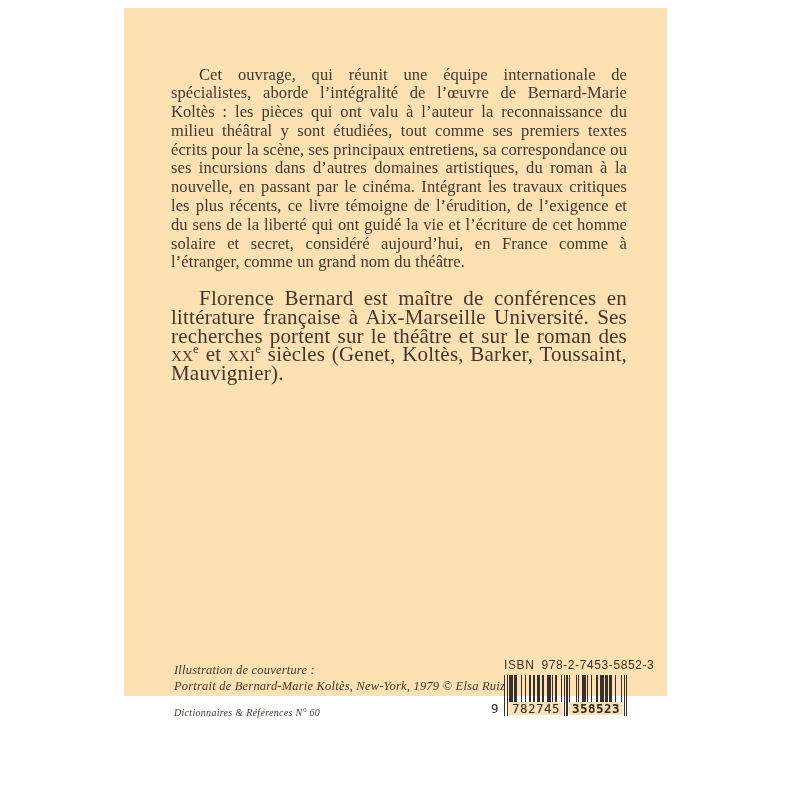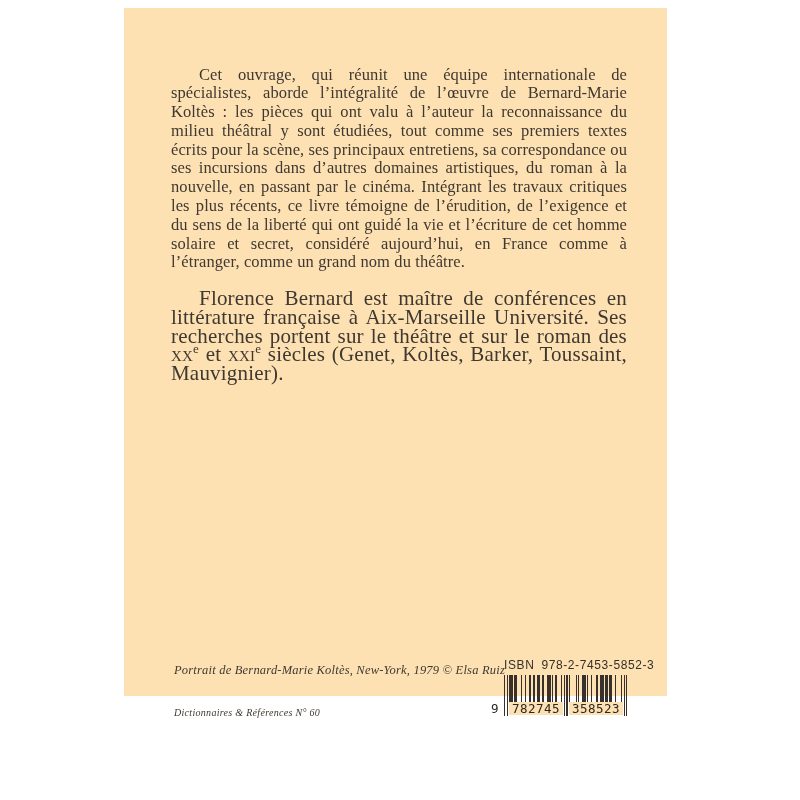--- a/index.html
+++ b/index.html
@@ -118,33 +118,34 @@
     line-height:13px;
     color:#2c2721;
     top:27px;
     background:var(--bg,#fde1b3);
     text-align:center;
     letter-spacing:0.5px;
     white-space:nowrap;
   }
   .bc-first{left:-13px;background:transparent;}
   .bc-g1{left:5px;width:54px;}
-  .bc-g2{left:65px;width:54px;}
+  .bc-g2{left:65px;width:54px;font-weight:bold;}
 </style>
 </head>
 <body>
 
 <div class="cover">
 
   <p class="synopsis">Cet ouvrage, qui réunit une équipe internationale de spécialistes, aborde l’intégralité de l’œuvre de Bernard-Marie Koltès : les pièces qui ont valu à l’auteur la reconnaissance du milieu théâtral y sont étudiées, tout comme ses premiers textes écrits pour la scène, ses principaux entretiens, sa correspondance ou ses incursions dans d’autres domaines artistiques, du roman à la nouvelle, en passant par le cinéma. Intégrant les travaux critiques les plus récents, ce livre témoigne de l’érudition, de l’exigence et du sens de la liberté qui ont guidé la vie et l’écriture de cet homme solaire et secret, considéré aujourd’hui, en France comme à l’étranger, comme un grand nom du théâtre.</p>
 
   <p class="bio"><span>Florence Bernard est maître de conférences en littérature française à Aix-Marseille Université. Ses recherches portent sur le théâtre et sur le roman des </span><span class="sc">xx</span><span class="sup">e</span><span> et </span><span class="sc">xxi</span><span class="sup">e</span><span> siècles (Genet, Koltès, Barker, Toussaint, Mauvignier).</span></p>
 
 
   <div class="credit">
+    <div>Illustration de couverture :</div>
     <div>Portrait de Bernard-Marie Koltès, New-York, 1979 © Elsa Ruiz</div>
   </div>
 
   <div class="collection">Dictionnaires &amp; Références N° 60</div>
 
   <div class="barcode-block">
     <div class="isbn-label">
       <span class="isbn-word">ISBN</span><span>978-2-7453-5852-3</span>
     </div>
     <div class="bars">

